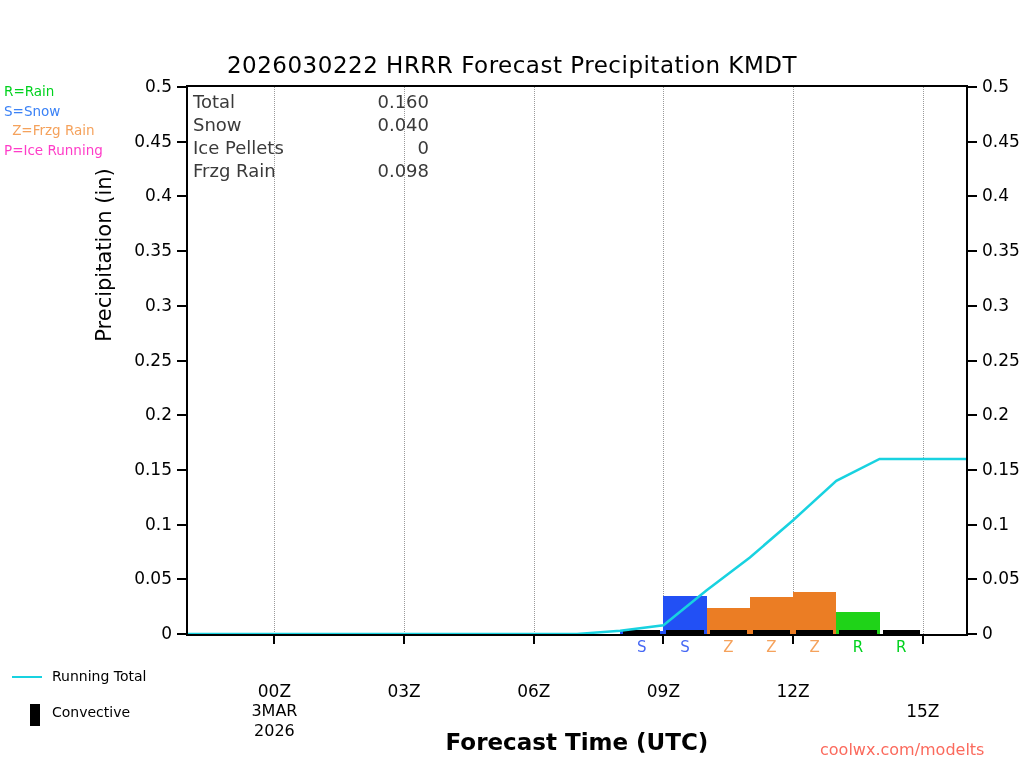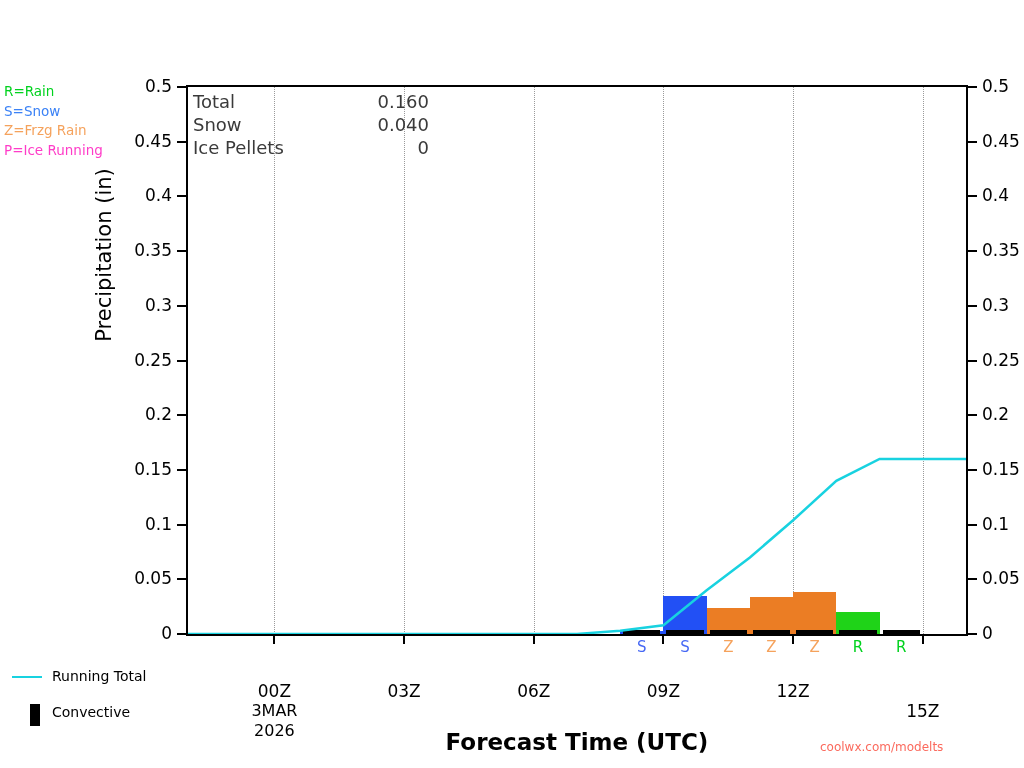--- a/index.html
+++ b/index.html
@@ -191,35 +191,36 @@
     height: 22px;
     background: #000000;
   }
   .legend-text { position: absolute; left: 40px; top: 4px; }
 
   
   #watermark {
     position: absolute;
     left: 820px;
     top: 740px;
-    font-size: 12px;
+    font-size: 16px;
     color: #fb6a5d;
     white-space: nowrap;
   }
 </style>
 </head>
 <body>
 
 <div id="page">
 
+  <div id="chart-title">2026030222 HRRR Forecast Precipitation KMDT</div>
 
   <div id="precip-legend">
       <div style="color: rgb(0, 210, 30);">R=Rain</div>
       <div style="color: #3b82f6;">S=Snow</div>
-      <div style="color: rgb(245, 162, 92);">Z=Frzg Rain</div>
+      <div style="color: rgb(245, 162, 92); text-align: center;">Z=Frzg Rain</div>
       <div style="color: rgb(255, 60, 200);">P=Ice Running</div>
     </div>
 
   <div id="y-axis-title">Precipitation (in)</div>
   <div id="x-axis-title">Forecast Time (UTC)</div>
 
   <div id="plot-area">
     <div id="gridlines">
         <div class="gridline-v" style="left: 86.4444px;"></div>
         <div class="gridline-v" style="left: 216.111px;"></div>
@@ -325,20 +326,24 @@
           <span class="tv">0.160</span>
         </div>
         <div class="totals-row">
           <span>Snow</span>
           <span class="tv">0.040</span>
         </div>
         <div class="totals-row">
           <span>Ice Pellets</span>
           <span class="tv">0</span>
         </div>
+        <div class="totals-row">
+          <span>Frzg Rain</span>
+          <span class="tv">0.098</span>
+        </div>
       </div>
   </div>
 
   <div id="bottom-legend">
       <div class="legend-entry">
         <span class="legend-line" style="border-top-color: rgb(24, 210, 224);"></span>
         <span class="legend-text">Running Total</span>
       </div>
       <div class="legend-entry">
         <span class="legend-swatch" style="background: rgb(0, 0, 0);"></span>

